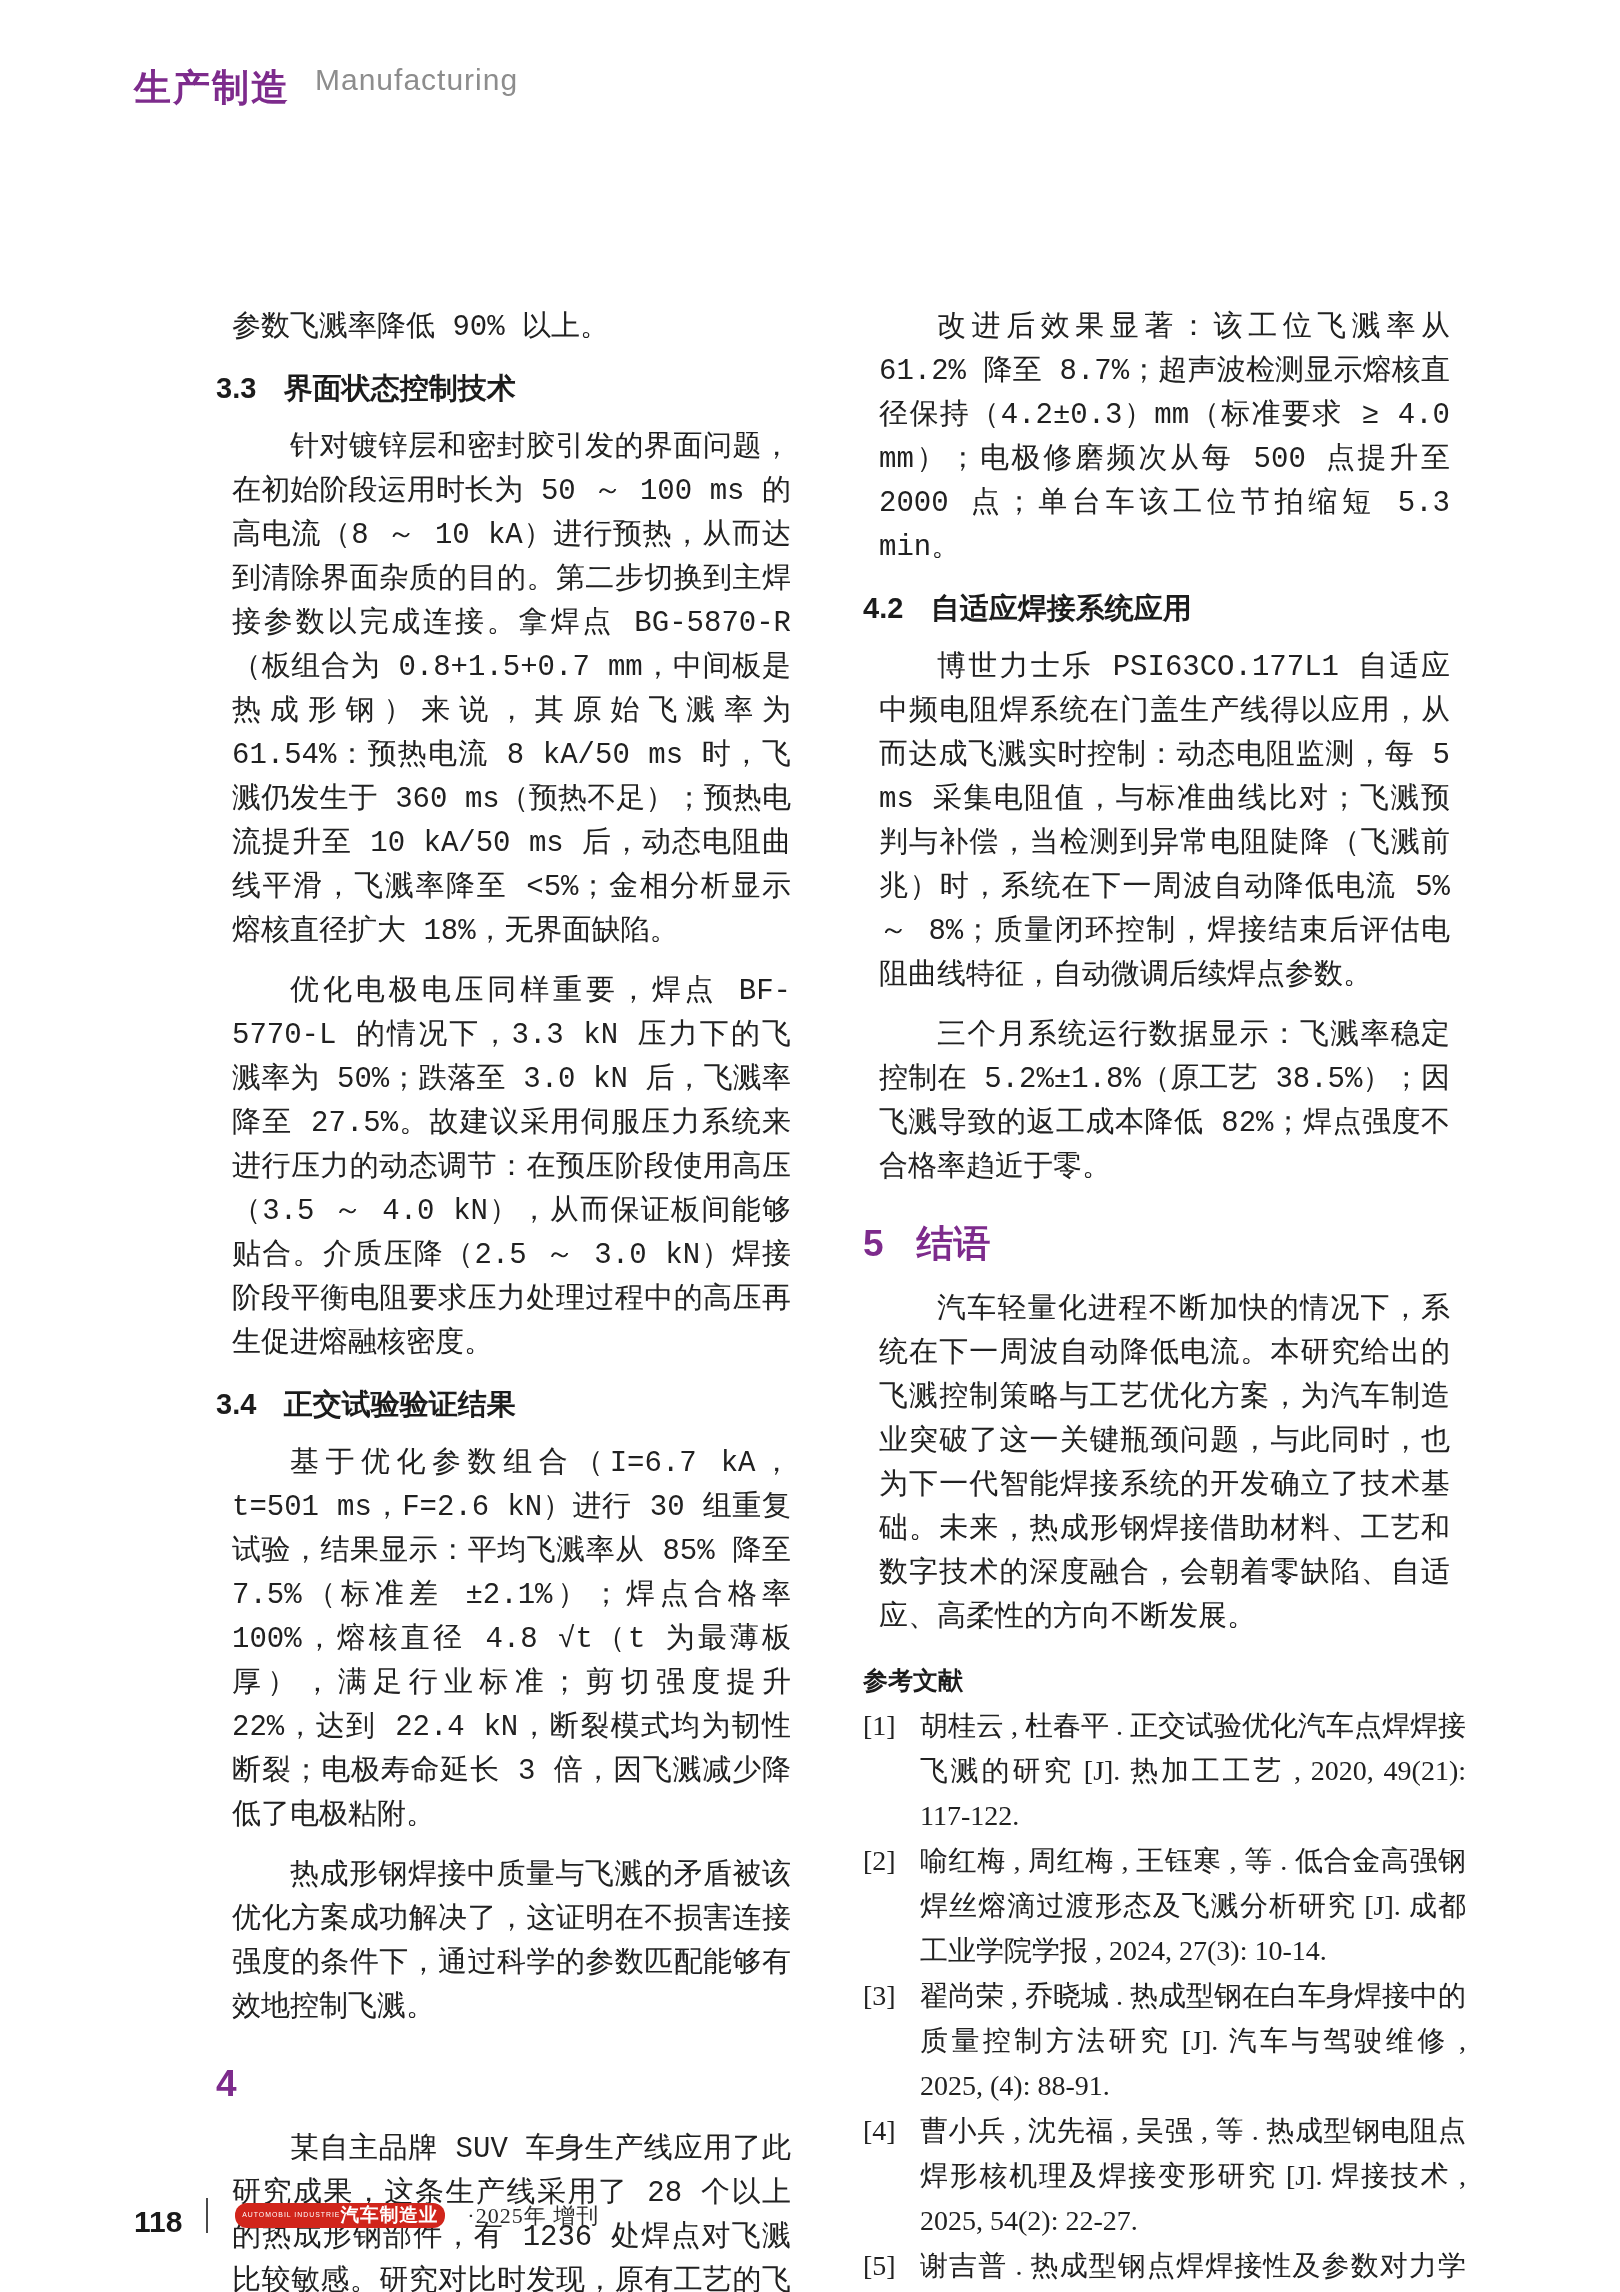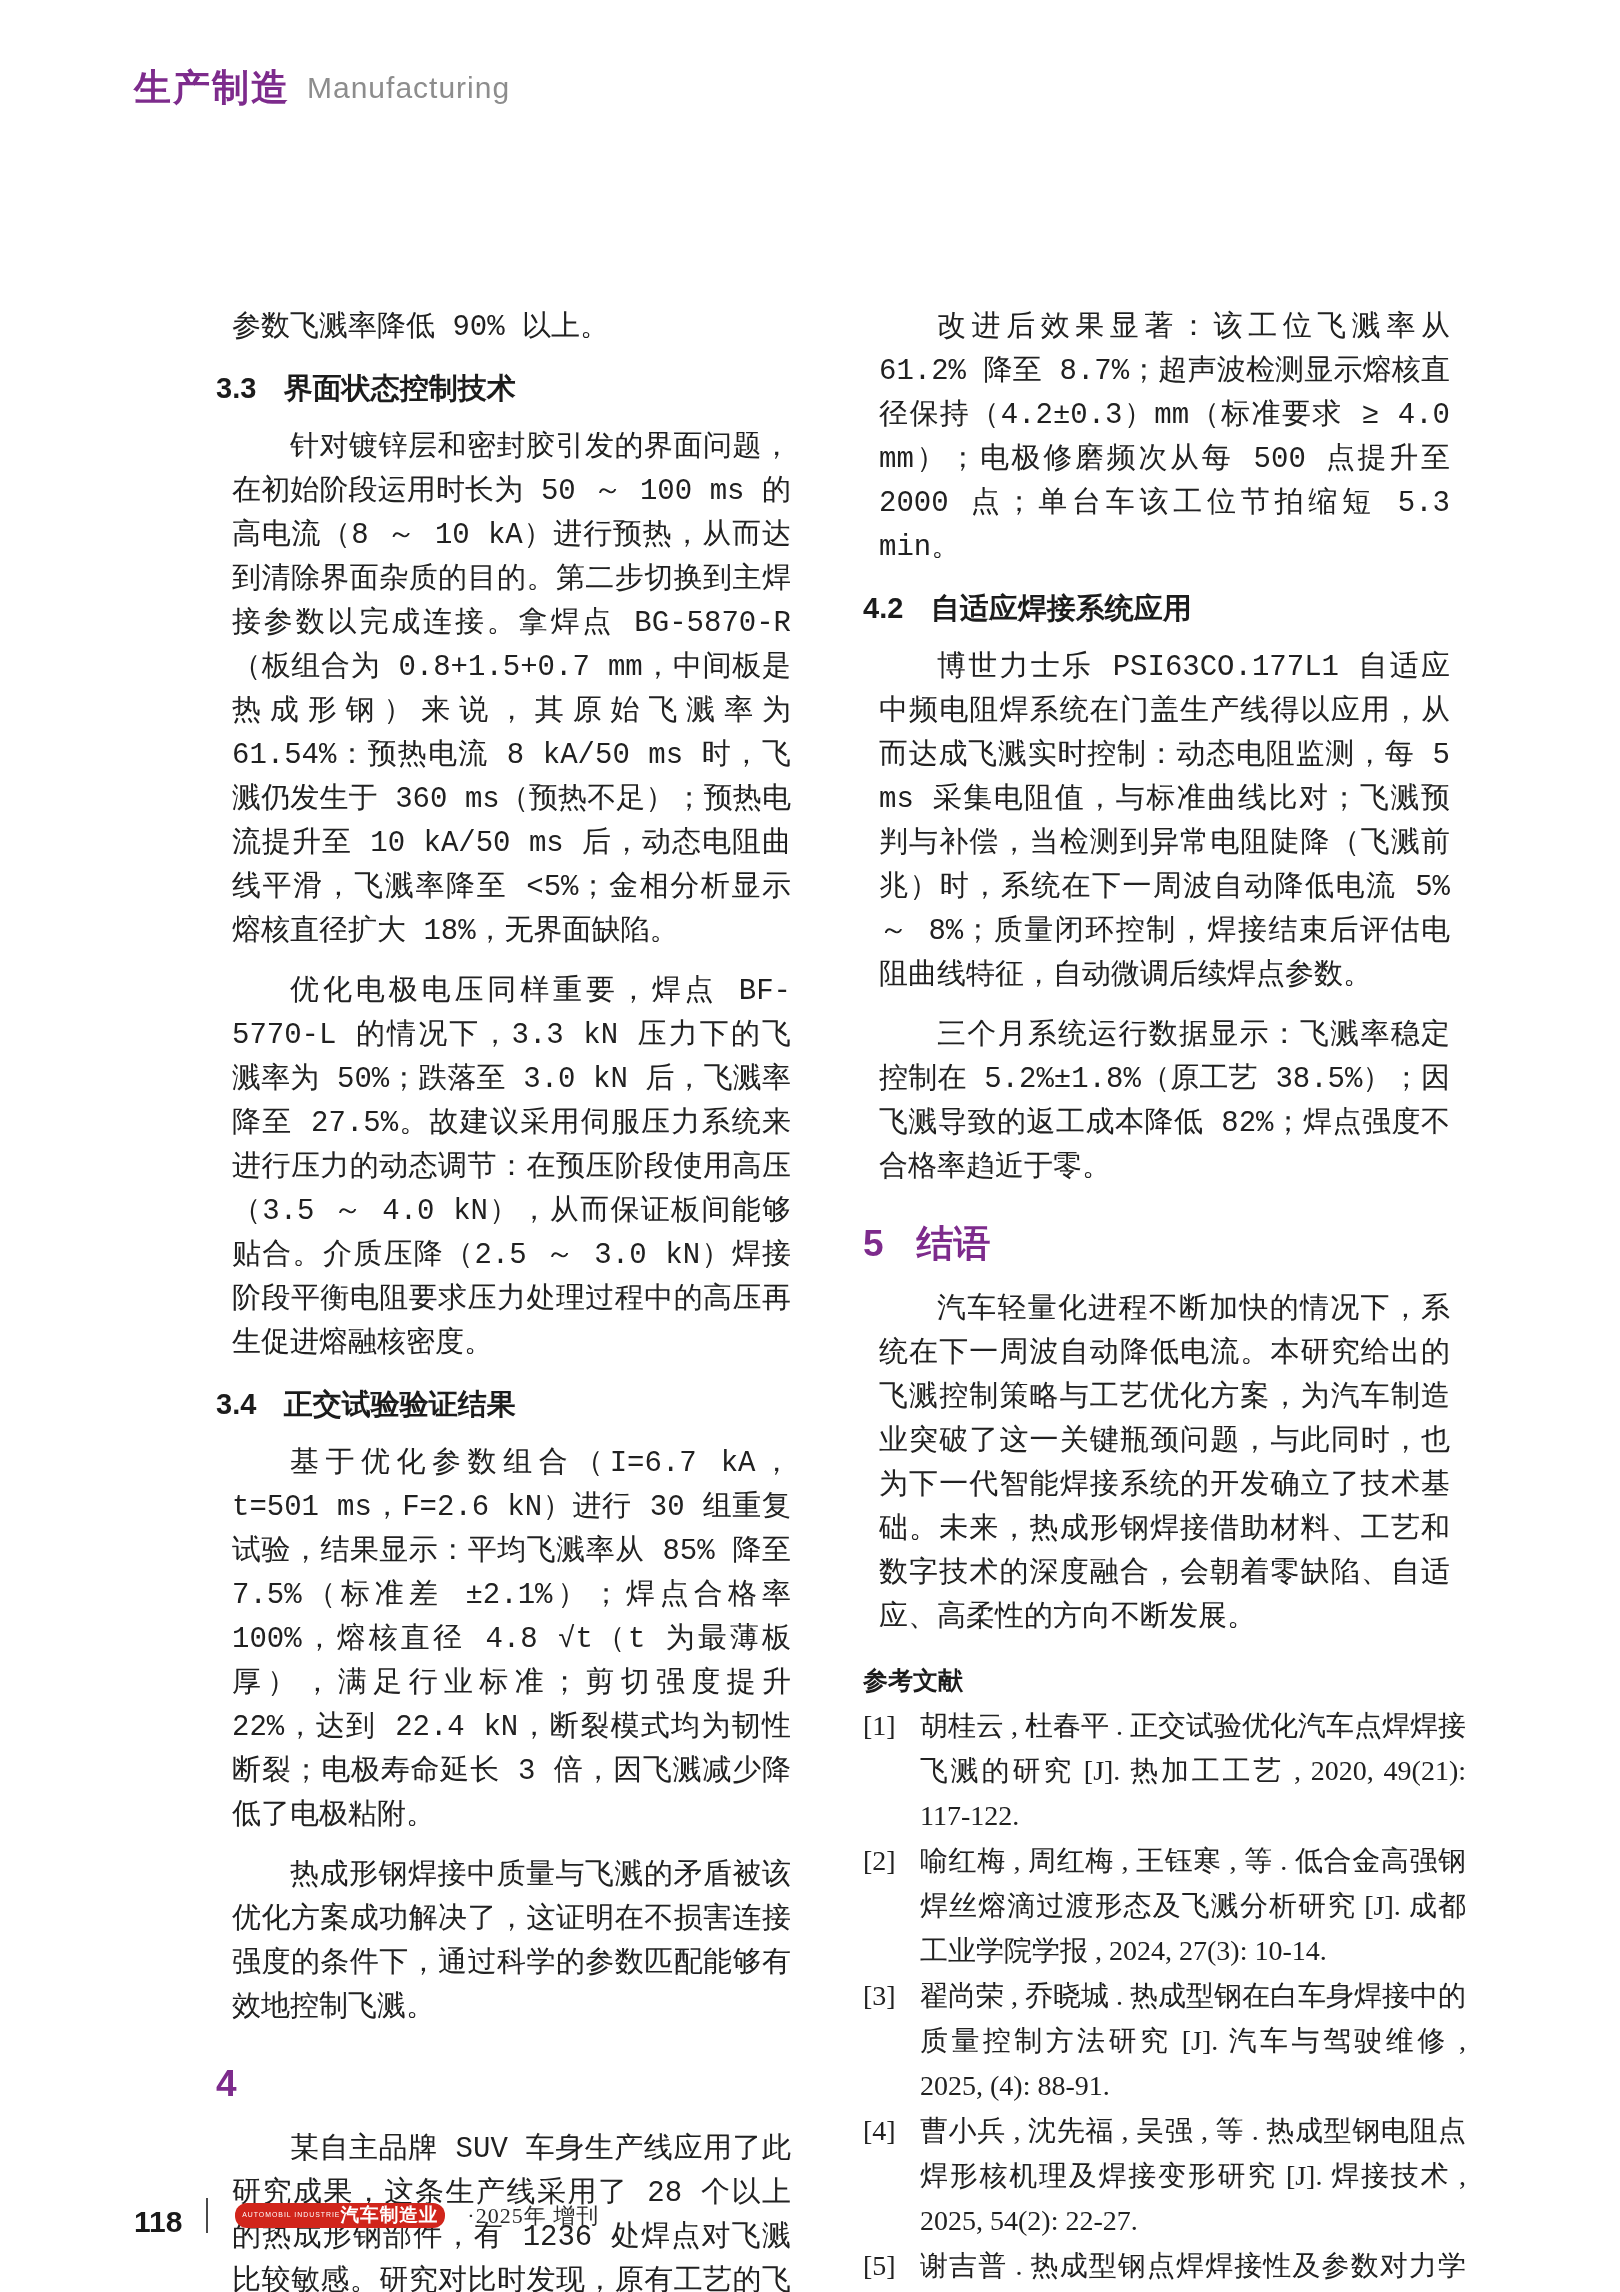--- a/index.html
+++ b/index.html
@@ -8,21 +8,21 @@
     background: #ffffff;
     font-family: "Liberation Serif", serif;
     color: #212121;
     overflow: hidden;
   }
   .page { position: relative; width: 1620px; height: 2293px; }
 
   
   .page-header {
     position: absolute; top: 63px; left: 134px;
-    display: flex; align-items: center; gap: 17px;
+    display: flex; align-items: flex-start; gap: 25px;
   }
   .header-cn {
     font-family: "Liberation Sans", sans-serif;
     font-weight: bold; font-size: 37px; letter-spacing: 2px;
     color: var(--accent, #7d2b8c);
   }
   .header-en {
     font-family: "Liberation Sans", sans-serif;
     font-size: 30px; color: #8d8d8d; letter-spacing: 1px;
   }

